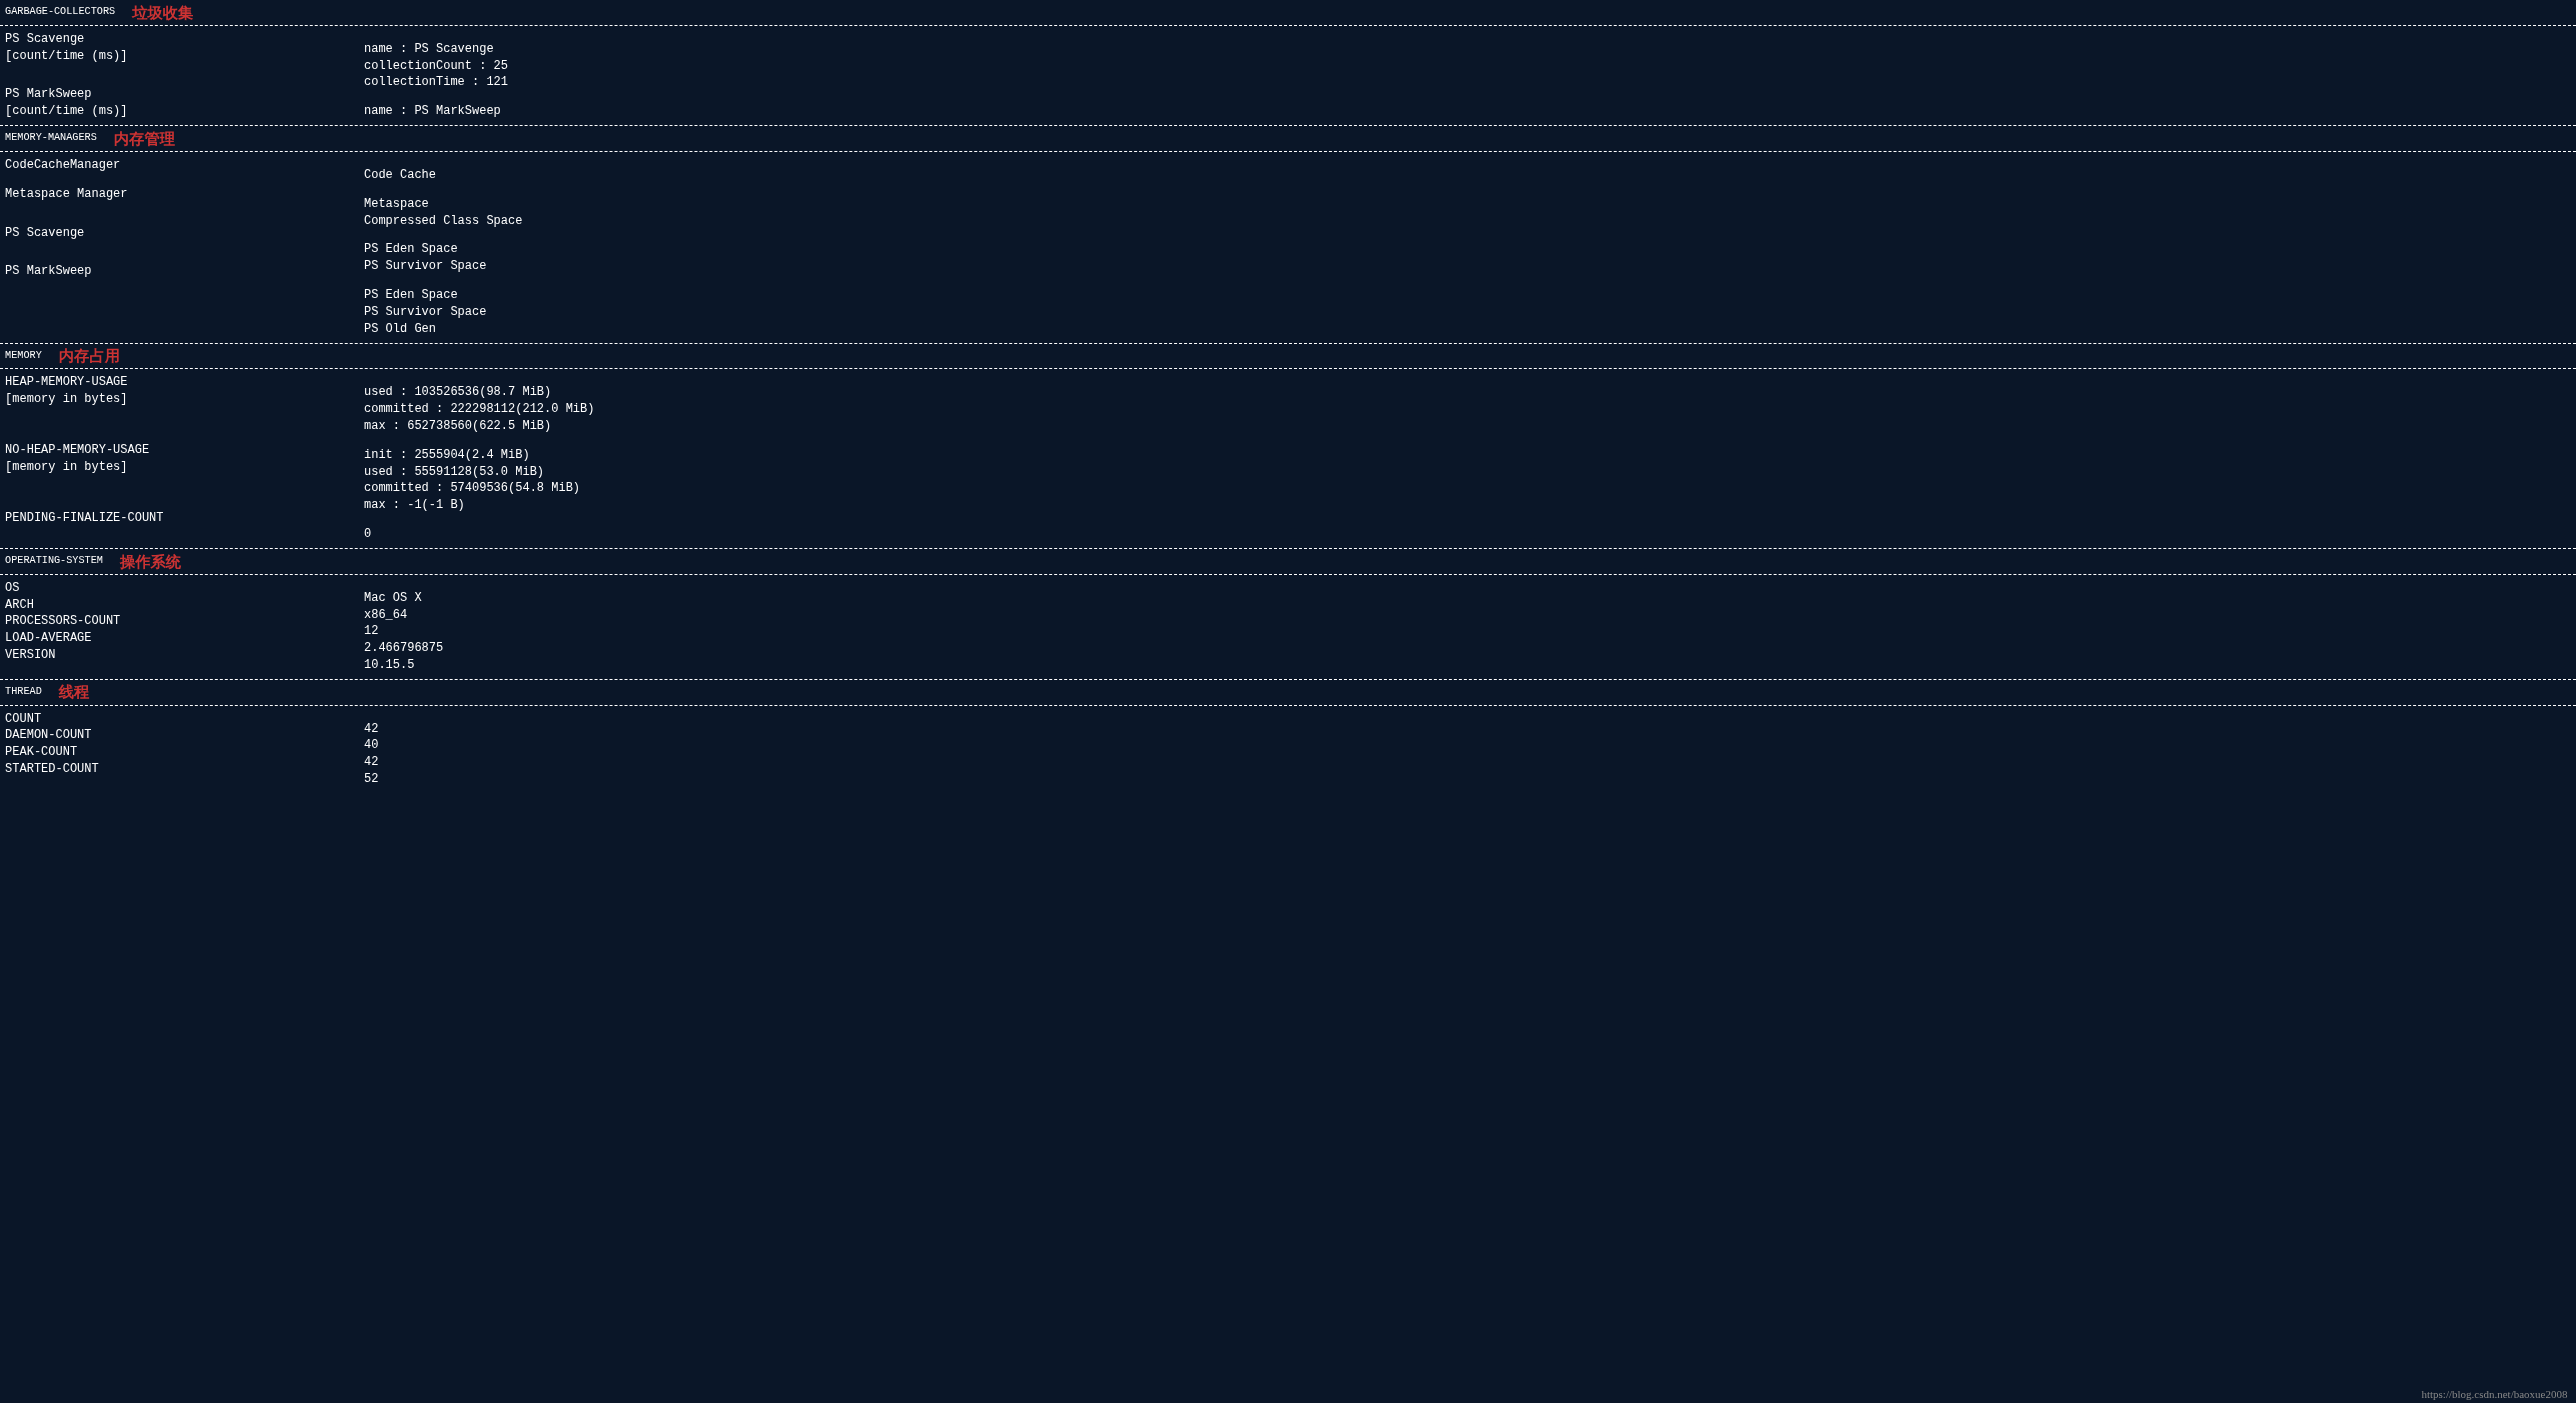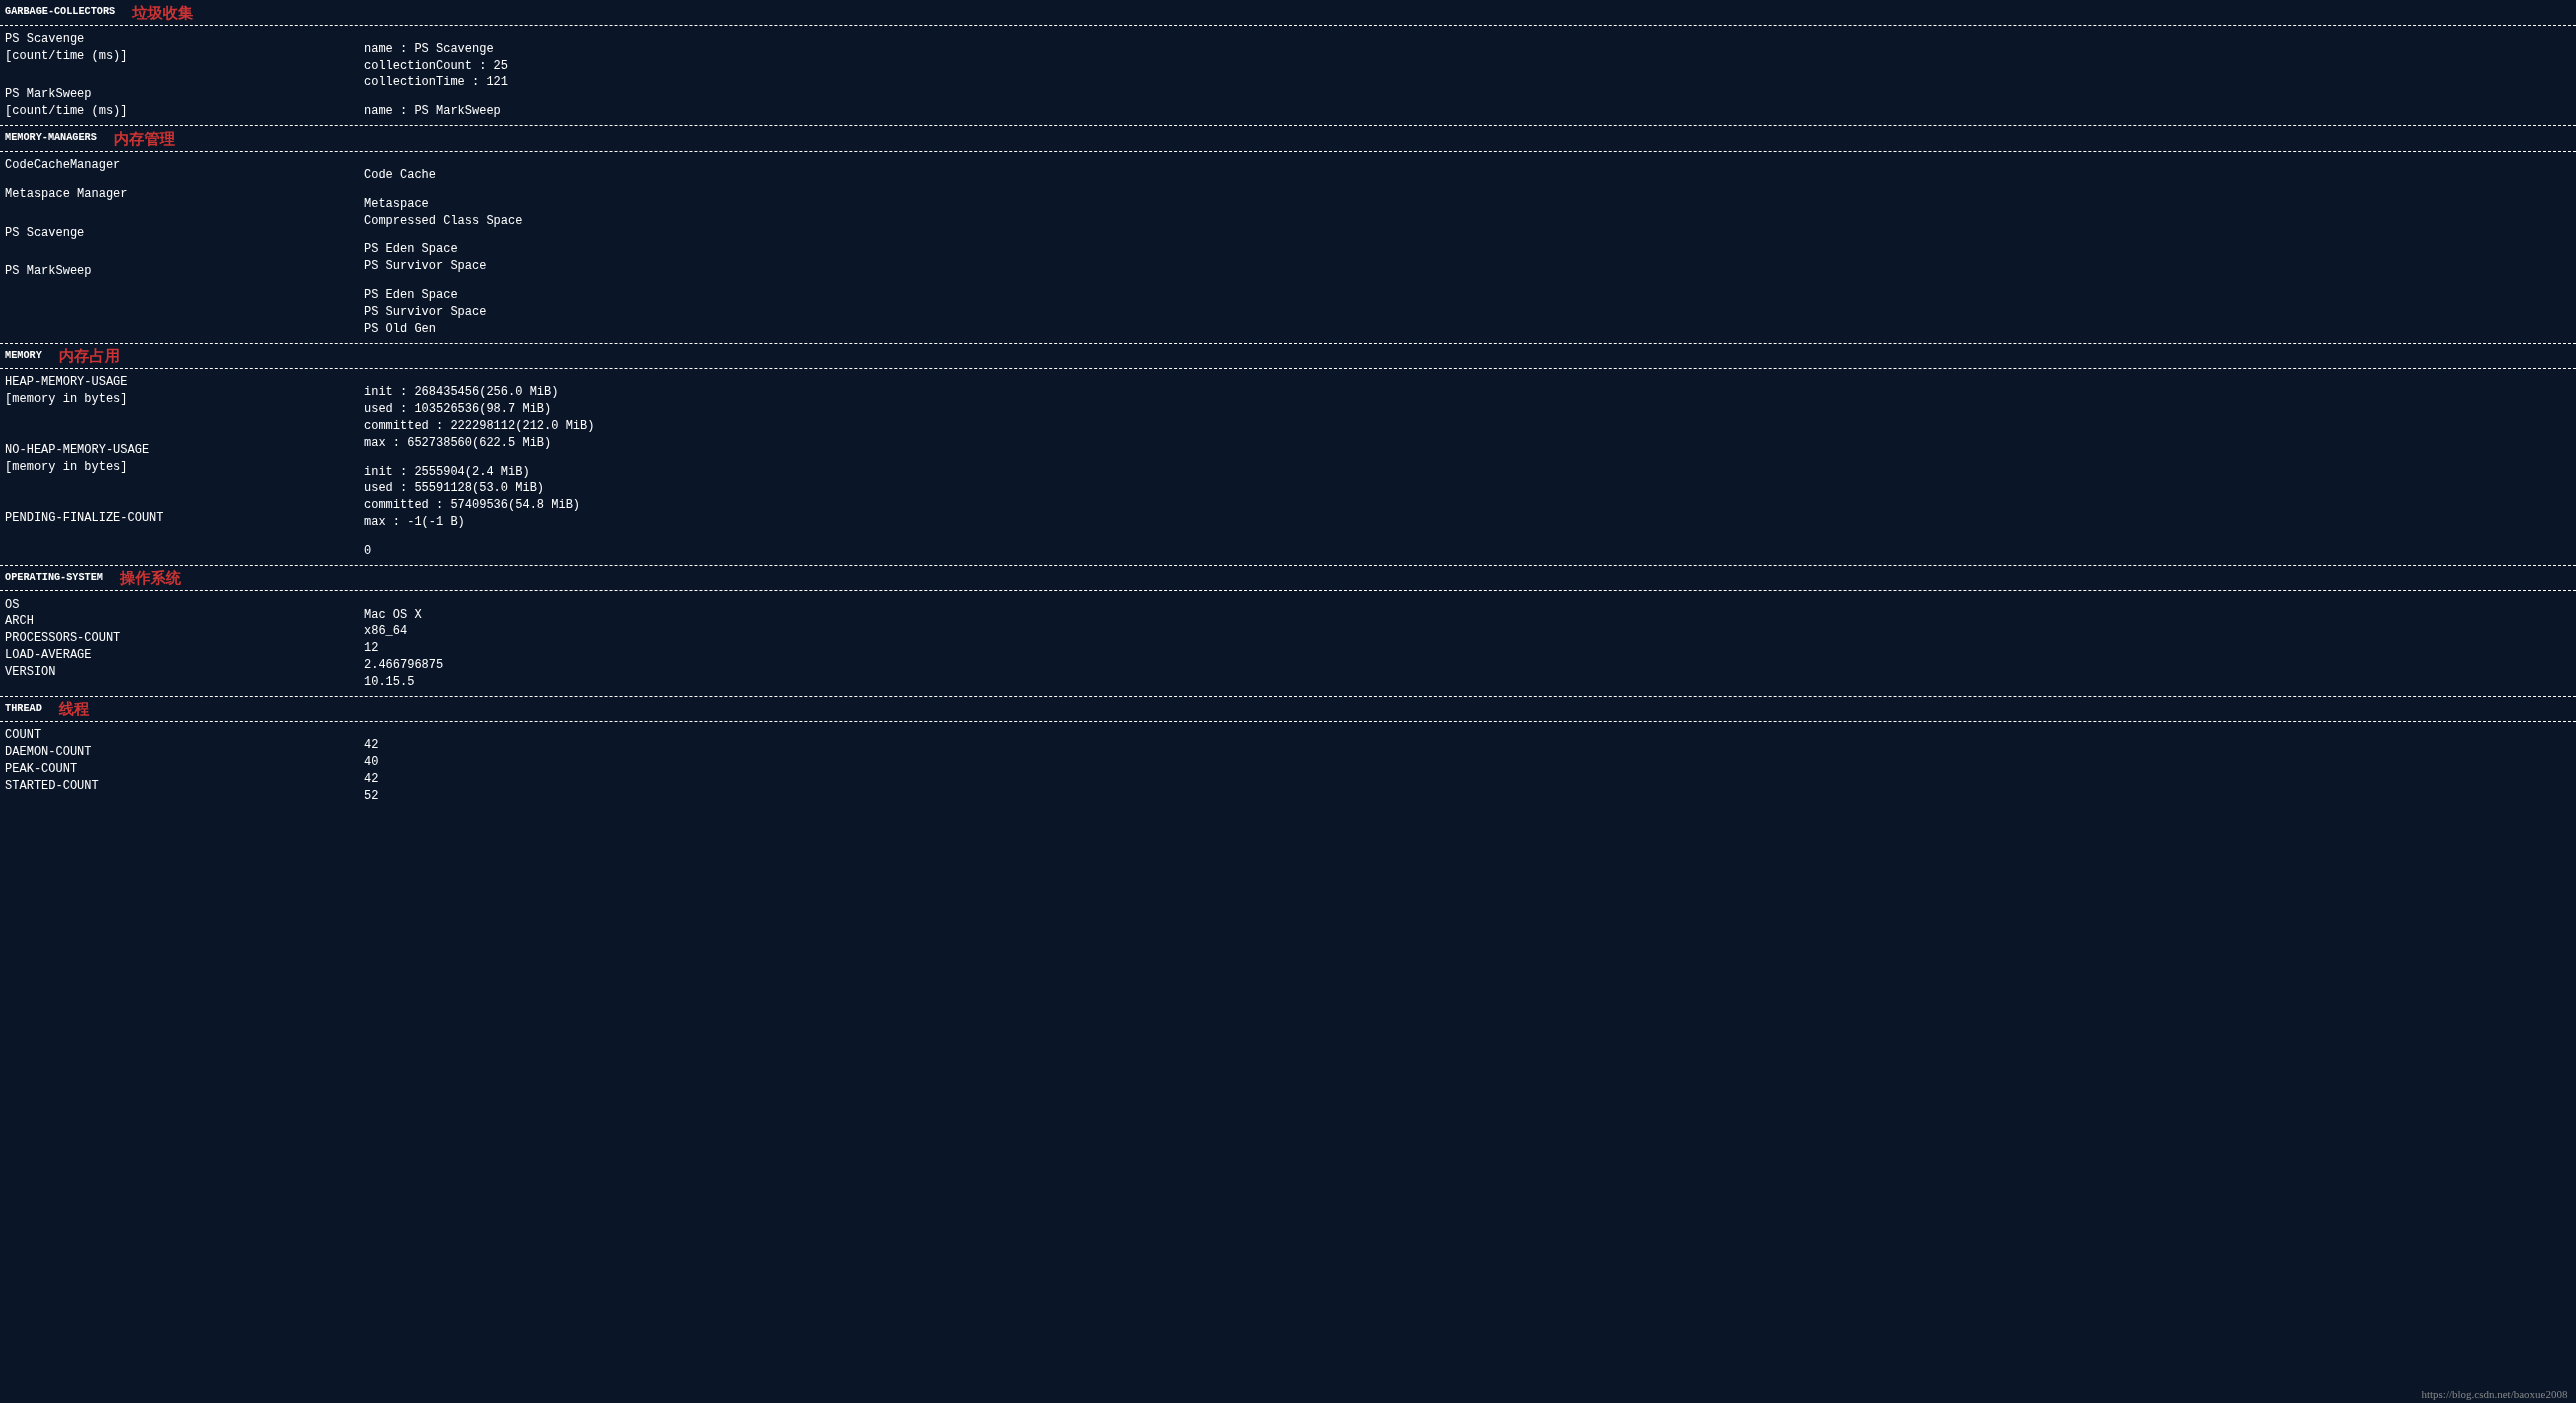--- a/index.html
+++ b/index.html
@@ -21,21 +21,21 @@
       border-bottom: 1.7px dashed #ffffff;
       padding: 1.7px 5.1px;
       display: flex;
       align-items: center;
       gap: 17px;
     }
     .section-header.first {
       border-top: none;
     }
     .section-title {
-      font-weight: bold;
+      font-weight: normal;
       font-size: 10.2px;
       color: #ffffff;
     }
     .section-annotation {
       color: #cc3333;
       font-size: 15.3px;
       font-weight: bold;
       font-family: "Microsoft YaHei", sans-serif;
     }
     .section-content {
@@ -156,21 +156,20 @@
     <div class="data-block" style="margin-top: 34px;">
       <div class="label-line">NO-HEAP-MEMORY-USAGE</div>
       <div class="label-line">[memory in bytes]</div>
     </div>
     <div class="data-block" style="margin-top: 34px;">
       <div class="label-line">PENDING-FINALIZE-COUNT</div>
     </div>
   </div>
   <div class="right-col">
     <div class="data-block">
-      <div class="value-line">init : 268435456(256.0 MiB)</div>
       <div class="value-line">used : 103526536(98.7 MiB)</div>
       <div class="value-line">committed : 222298112(212.0 MiB)</div>
       <div class="value-line">max : 652738560(622.5 MiB)</div>
     </div>
     <div class="data-block">
       <div class="value-line">init : 2555904(2.4 MiB)</div>
       <div class="value-line">used : 55591128(53.0 MiB)</div>
       <div class="value-line">committed : 57409536(54.8 MiB)</div>
       <div class="value-line">max : -1(-1 B)</div>
     </div>

